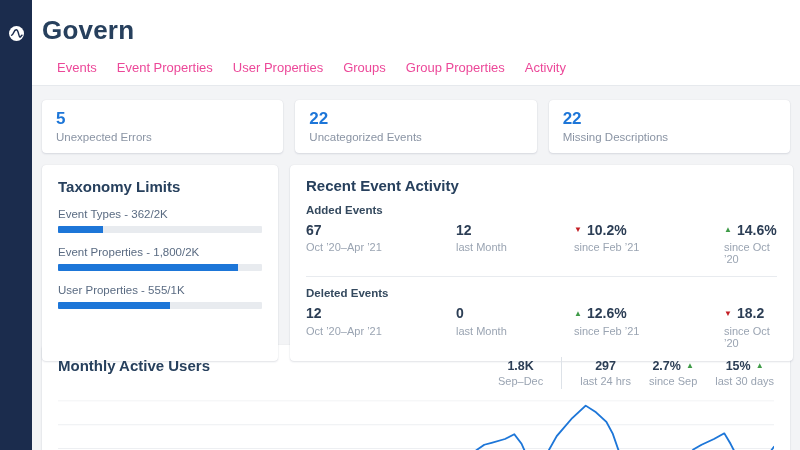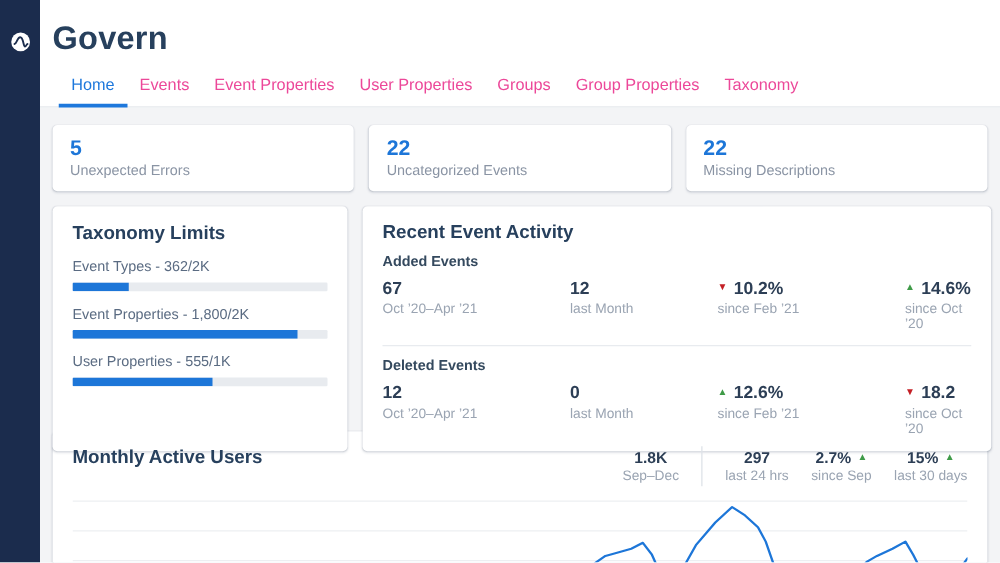--- a/index.html
+++ b/index.html
@@ -87,27 +87,26 @@
         <path d="M2.6 9.2 C4.6 9.2 4.6 3.8 7.2 3.8 C9.8 3.8 9.6 11.2 11 11.2 C12 11.2 12.2 9.2 13 9.2" stroke="#1b2c4d" stroke-width="1.5" fill="none" stroke-linecap="round"></path>
       </svg>
     </div>
   </aside>
 
   <div class="main">
 
     <header class="header">
       <h1 class="page-title">Govern</h1>
       <nav class="tabs">
-        <div class="tab active">Home</div>
         <div class="tab">Events</div>
         <div class="tab">Event Properties</div>
         <div class="tab">User Properties</div>
         <div class="tab">Groups</div>
         <div class="tab">Group Properties</div>
-        <div class="tab">Taxonomy</div>
+        <div class="tab">Activity</div>
       </nav>
     </header>
 
     <main class="content">
 
       <div class="stat-row">
         <div class="card stat-card">
           <div class="stat-value">5</div>
           <div class="stat-label">Unexpected Errors</div>
         </div>

